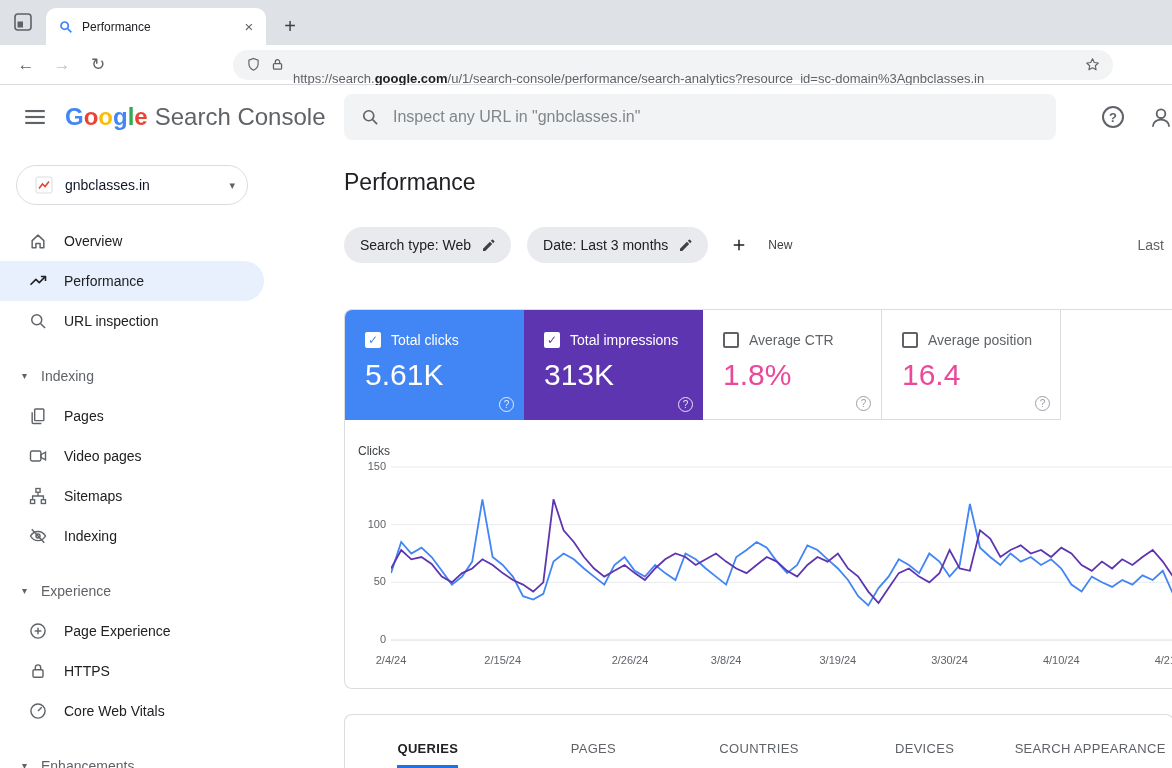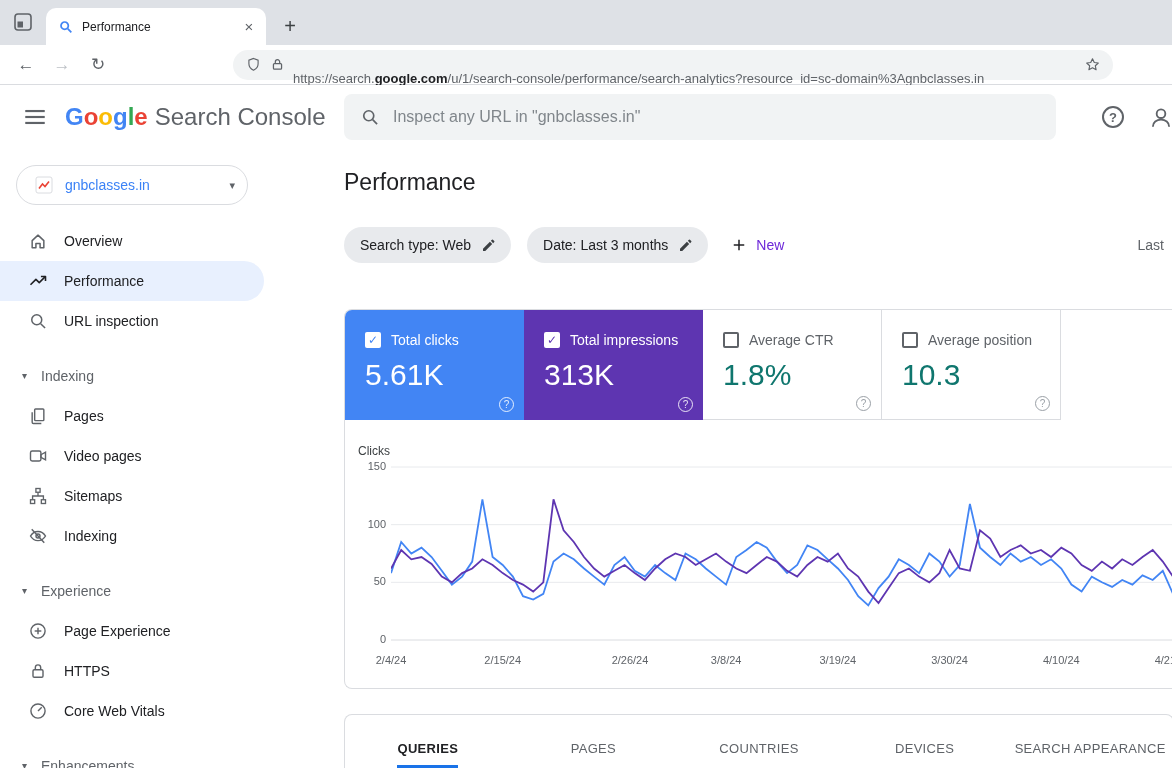--- a/index.html
+++ b/index.html
@@ -44,55 +44,55 @@
   .help-btn { position:absolute; left:1102px; top:21px; width:22px; height:22px; border:2px solid #5f6368;
               border-radius:50%; display:flex; align-items:center; justify-content:center;
               font-size:13px; color:#5f6368; font-weight:bold; cursor:pointer; }
   .account-btn { position:absolute; left:1148px; top:20px; cursor:pointer; }
 
   
   .app-body { display:flex; height:619px; }
   .sidebar { width:264px; flex:none; overflow:hidden; }
   .property-pill { margin:16px 16px 0; height:40px; border:1px solid #dadce0; border-radius:20px;
                    display:flex; align-items:center; padding:0 12px 0 18px; cursor:pointer; }
-  .property-name { font-size:14px; color:#3b82f6; margin-left:12px; flex:1; }
+  .property-name { font-size:14px; color:#0f172a; margin-left:12px; flex:1; }
   .caret { color:#5f6368; font-size:11px; line-height:1; }
   .nav-group { margin-top:16px; }
   .nav-item { height:40px; display:flex; align-items:center; padding-left:28px; cursor:pointer; }
   .nav-item .icon { width:20px; margin-right:16px; display:flex; flex:none; }
   .nav-item .label { font-size:14px; color:#202124; }
   .nav-item.selected { background:#e8f0fe; border-radius:0 20px 20px 0; }
   .section-header { height:40px; margin-top:15px; display:flex; align-items:center; padding-left:22px; cursor:pointer; }
   .section-header .caret { width:10px; margin-right:9px; font-size:10px; }
   .section-header .label { font-size:14px; color:#5f6368; }
 
   .main { flex:1; padding-left:80px; position:relative; overflow:hidden; background:#fff; }
   .page-title { margin-top:20px; font-size:23px; font-weight:normal; color:#202124; }
   .filter-row { margin-top:31px; display:flex; align-items:center; gap:16px; position:relative; height:36px; }
   .chip { height:36px; background:#e8eaed; border-radius:18px; display:flex; align-items:center;
           padding:0 14px 0 16px; font-size:14px; color:#202124; gap:10px; cursor:pointer; }
-  .new-btn { display:flex; align-items:center; gap:8px; font-size:14px; color:#6d28d9; margin-left:6px; cursor:pointer; }
+  .new-btn { display:flex; align-items:center; gap:20px; font-size:12px; color:#404040; margin-left:6px; cursor:pointer; }
   .last-updated { position:absolute; right:8px; font-size:14px; color:#5f6368; white-space:nowrap; }
 
   .metrics-card { margin-top:46px; width:830px; height:380px; border:1px solid #dadce0; border-right:none;
                   border-radius:8px 0 0 8px; overflow:hidden; }
   .metric-row { display:flex; height:110px; }
   .metric { width:179px; position:relative; padding:22px 0 0 20px; cursor:pointer; }
   .metric.plain { border-right:1px solid #dadce0; border-bottom:1px solid #dadce0; }
   .cb-row { display:flex; align-items:center; gap:10px; }
   .checkbox { width:16px; height:16px; border-radius:2px; flex:none; display:flex; align-items:center;
               justify-content:center; font-size:12px; font-weight:bold; cursor:pointer; }
   .metric.colored .checkbox { background:#fff; }
   .metric.plain .checkbox { border:2px solid #5f6368; }
   .metric-label { font-size:14px; }
   .metric.colored .metric-label { color:#fff; }
   .metric.plain .metric-label { color:#5f6368; }
   .metric-value { margin-top:10px; font-size:30px; }
   .metric.colored .metric-value { color:#fff; }
-  .metric.plain .metric-value { color:#0f766e; }
+  .metric.plain .metric-value { color:#ec4899; }
   .q-icon { position:absolute; right:10px; bottom:8px; width:15px; height:15px; border-radius:50%;
             display:flex; align-items:center; justify-content:center; font-size:10px; cursor:pointer; }
   .metric.colored .q-icon { color:rgba(255,255,255,.85); border:1.4px solid rgba(255,255,255,.85); }
   .metric.plain .q-icon { color:#9aa0a6; border:1.4px solid #9aa0a6; }
 
   .chart-block { position:relative; height:270px; }
   .chart-ylabel { position:absolute; left:13px; top:24px; font-size:12px; color:#3c4043; }
   .ytick { position:absolute; left:0; width:41px; text-align:right; font-size:11px; color:#5f6368; }
   #chart-svg { position:absolute; left:46px; top:40px; }
   .xtick { position:absolute; top:234px; width:64px; text-align:center; font-size:11px; color:#5f6368; }
@@ -397,21 +397,21 @@
             <span class="metric-label">Average CTR</span>
           </div>
           <div class="metric-value">1.8%</div>
           <span class="q-icon">?</span>
         </div>
         <div class="metric plain">
           <div class="cb-row">
             <span class="checkbox"></span>
             <span class="metric-label">Average position</span>
           </div>
-          <div class="metric-value">10.3</div>
+          <div class="metric-value">16.4</div>
           <span class="q-icon">?</span>
         </div>
       </div>
 
       <div class="chart-block" id="chart-block">
         <span class="chart-ylabel">Clicks</span>
         <svg id="chart-svg" width="782" height="185">
             <line x1="0" x2="782" y1="180" y2="180" stroke="#dadce0"></line>
             <line x1="0" x2="782" y1="122.33333333333334" y2="122.33333333333334" stroke="#e8eaed"></line>
             <line x1="0" x2="782" y1="64.66666666666667" y2="64.66666666666667" stroke="#e8eaed"></line>

